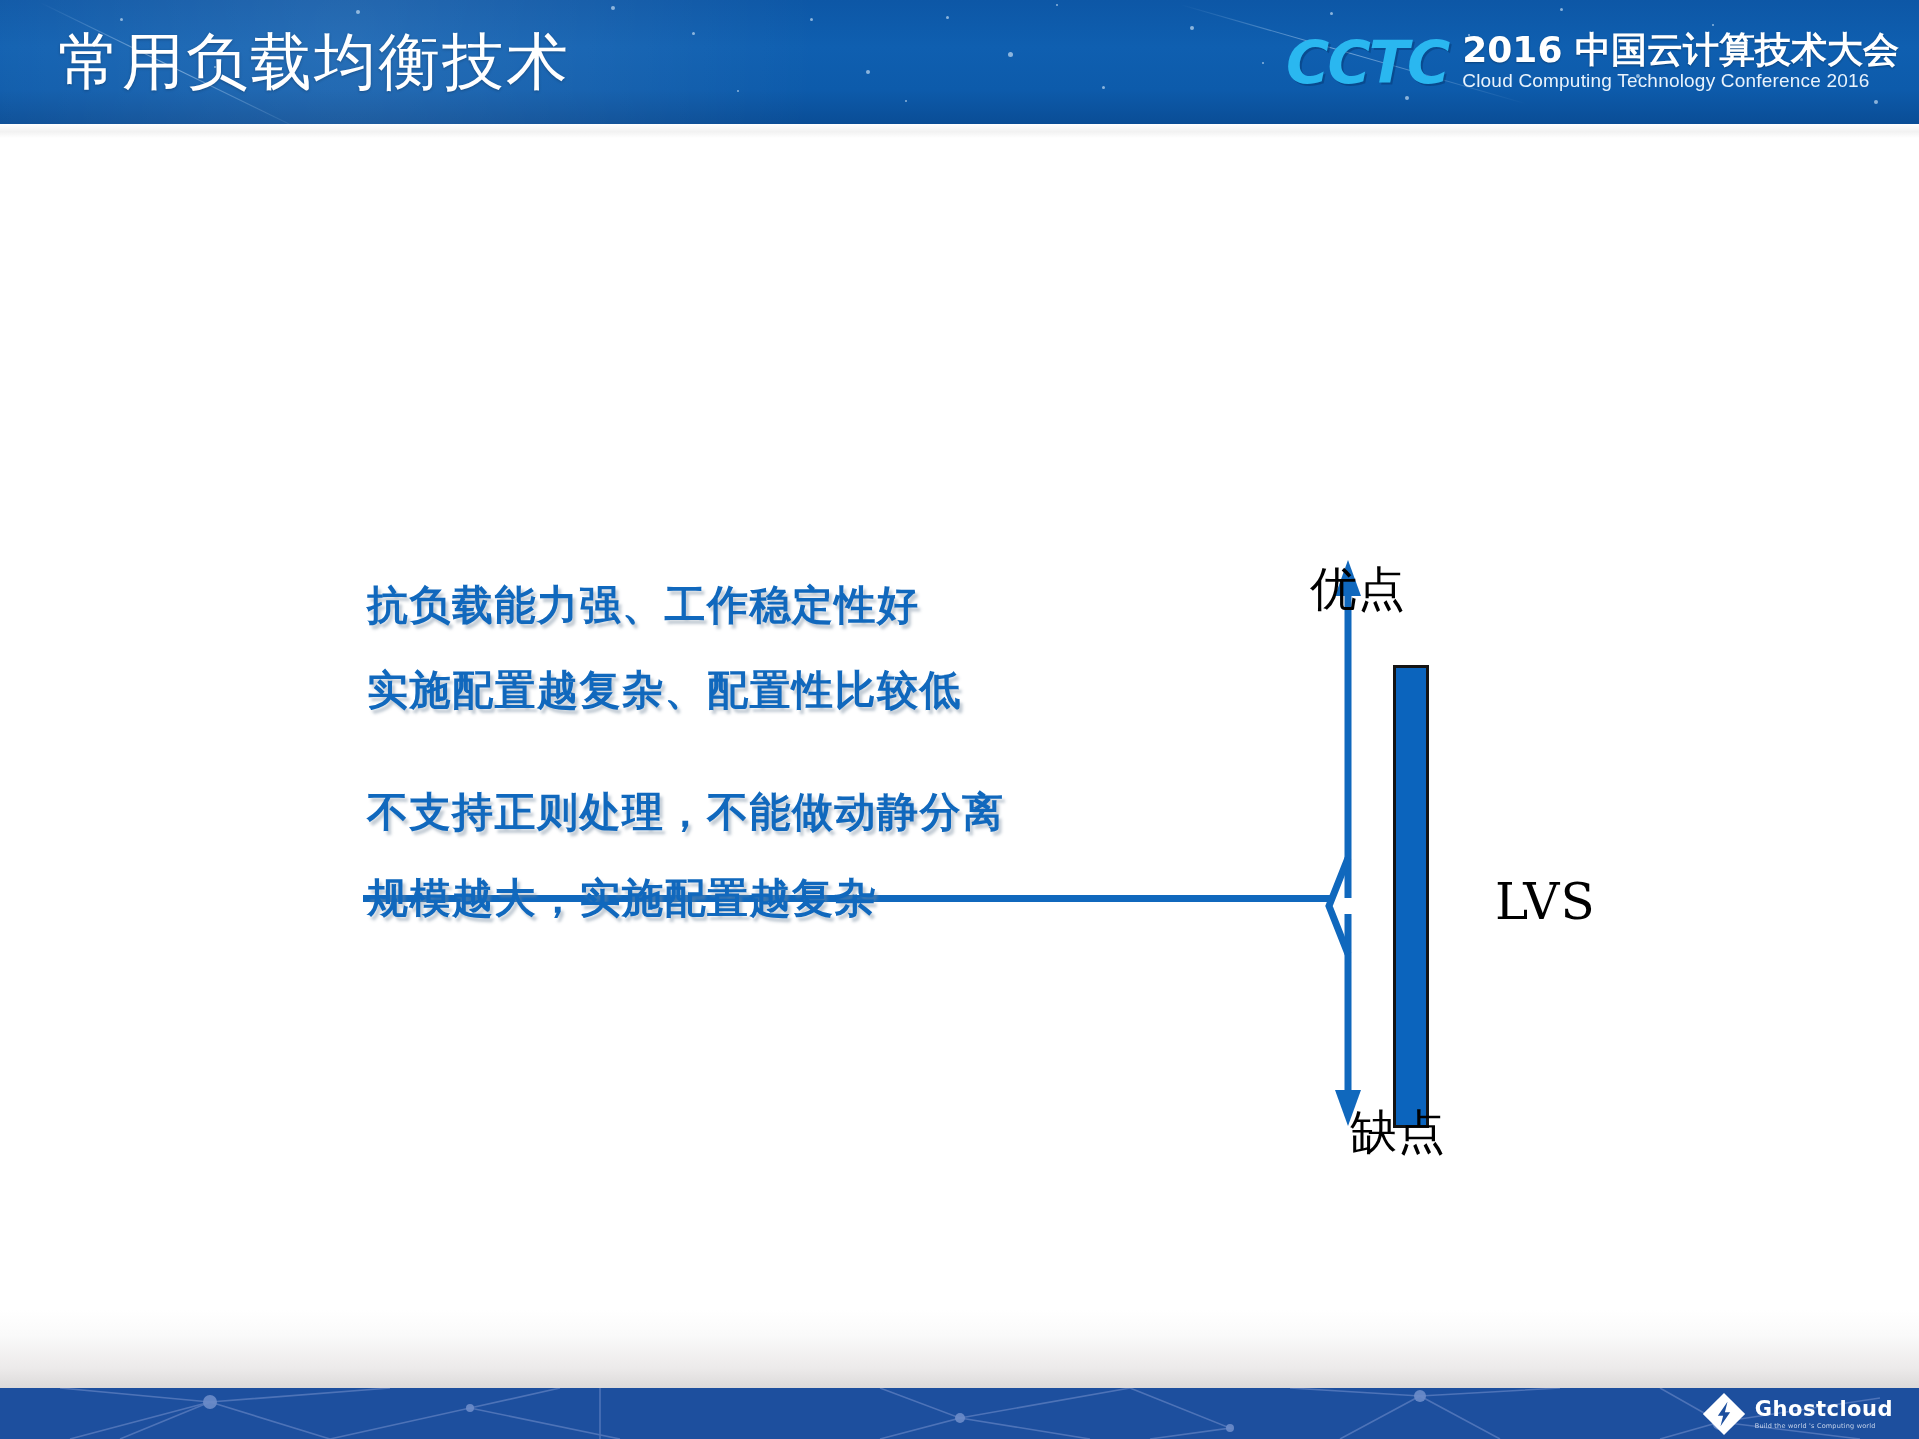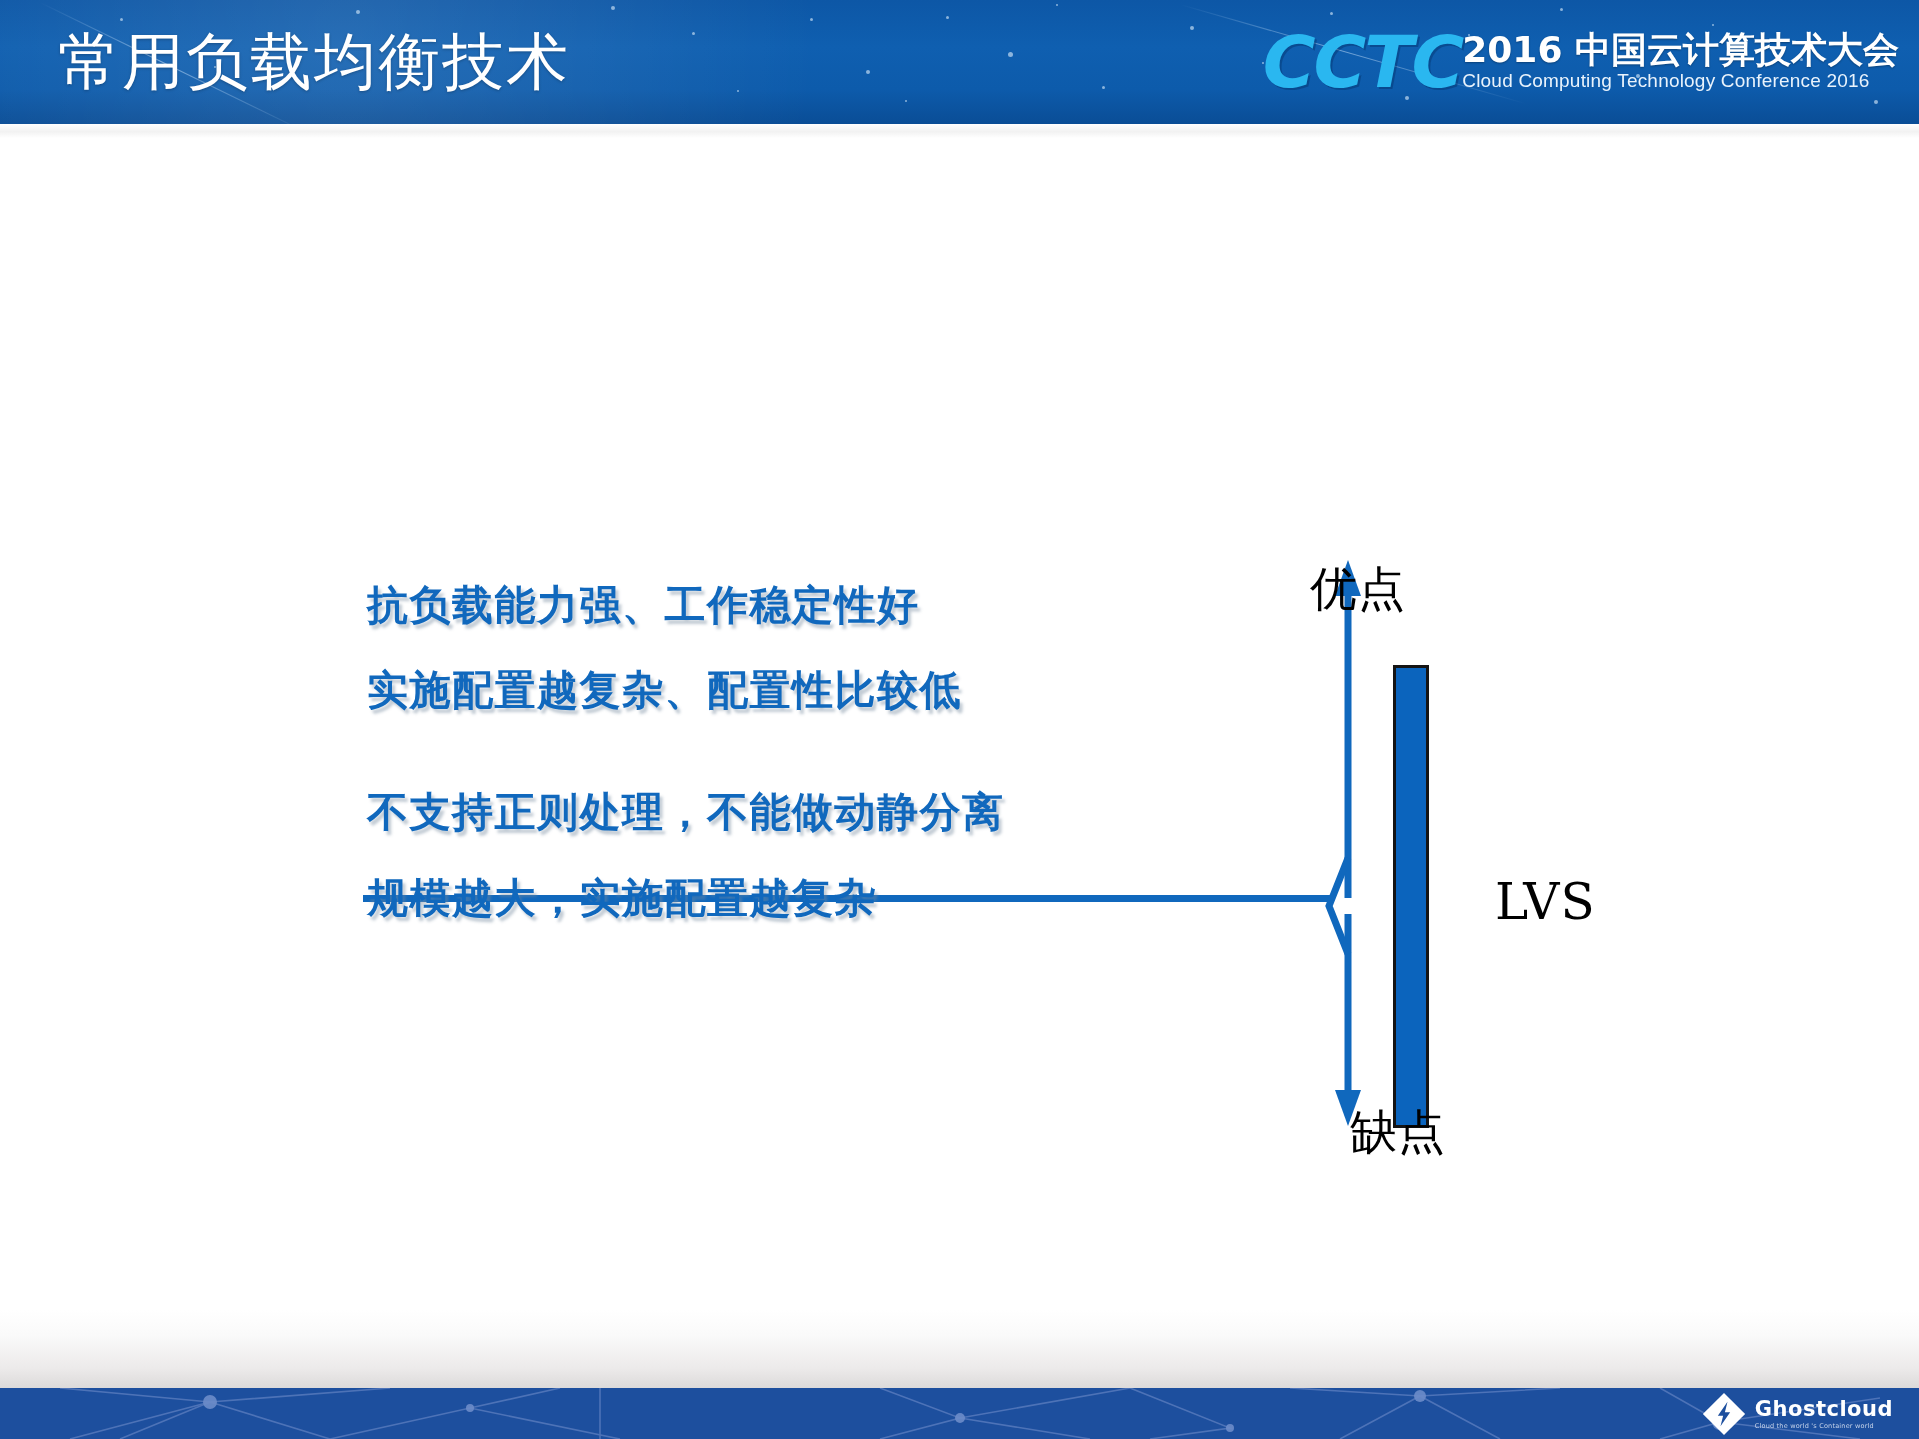--- a/index.html
+++ b/index.html
@@ -61,25 +61,25 @@
     right: 20px;
     top: 18px;
     height: 88px;
     display: flex;
     align-items: center;
   }
   #cctc-mark {
     color: #2ab7f0;
     font-family: "DejaVu Sans", "Liberation Sans", sans-serif;
     font-weight: bold;
-    font-size: 72px;
+    font-size: 59px;
     letter-spacing: -2px;
     font-style: italic;
     text-shadow: 2px 2px 0 rgba(0,40,90,0.35);
-    margin-right: 0;
+    margin-right: 14px;
     line-height: 1;
   }
   #logo-text-col {
     display: flex;
     flex-direction: column;
     justify-content: center;
     padding-bottom: 2px;
   }
   #logo-cn {
     color: #ffffff;
@@ -335,18 +335,18 @@
       </g>
     </svg>
 
     <div id="ghost-logo">
       <svg width="44" height="44" viewBox="0 0 100 100">
         <polygon points="50,2 98,50 50,98 2,50" fill="#ffffff"></polygon>
         <path d="M58,22 L36,54 L48,54 L42,78 L64,46 L52,46 Z" fill="#1d4f9e"></path>
       </svg>
       <div id="ghost-word">
         <div id="ghost-name">Ghostcloud</div>
-        <div id="ghost-tagline">Cloud the world 's Container world</div>
+        <div id="ghost-tagline">Build the world 's Computing world</div>
       </div>
     </div>
   </div>
 
 </div>
 
 </body></html>

